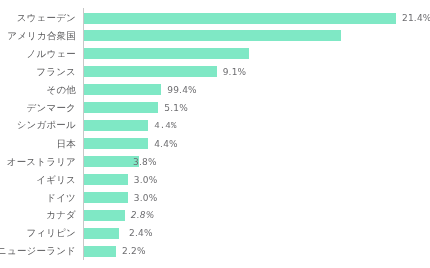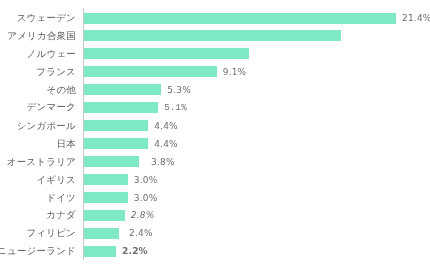--- a/index.html
+++ b/index.html
@@ -118,49 +118,49 @@
           <div class="bar-track">
             <div class="bar" style="width: 132.673px; background: rgb(127, 232, 197);"></div>
           </div>
           <div class="bar-value" style="left: 222.673px;">9.1%</div>
         </div>
         <div class="bar-row" style="top: 80.8px;">
           <div class="cat-label">その他</div>
           <div class="bar-track">
             <div class="bar" style="width: 77.271px; background: rgb(127, 232, 197);"></div>
           </div>
-          <div class="bar-value" style="left: 167.271px;">5.3%</div>
+          <div class="bar-value" style="left: 167.271px;">99.4%</div>
         </div>
-        <div class="bar-row" style="top: 98.75px; font-family: Liberation Mono, monospace;">
+        <div class="bar-row" style="top: 98.75px;">
           <div class="cat-label">デンマーク</div>
           <div class="bar-track">
             <div class="bar" style="width: 74.3551px; background: rgb(127, 232, 197);"></div>
           </div>
           <div class="bar-value" style="left: 164.355px;">5.1%</div>
         </div>
-        <div class="bar-row" style="top: 116.7px;">
+        <div class="bar-row" style="top: 116.7px; font-family: Liberation Mono, monospace;">
           <div class="cat-label">シンガポール</div>
           <div class="bar-track">
             <div class="bar" style="width: 64.1495px; background: rgb(127, 232, 197);"></div>
           </div>
           <div class="bar-value" style="left: 154.15px;">4.4%</div>
         </div>
         <div class="bar-row" style="top: 134.65px;">
           <div class="cat-label">日本</div>
           <div class="bar-track">
             <div class="bar" style="width: 64.1495px; background: rgb(127, 232, 197);"></div>
           </div>
           <div class="bar-value" style="left: 154.15px;">4.4%</div>
         </div>
         <div class="bar-row" style="top: 152.6px;">
           <div class="cat-label">オーストラリア</div>
           <div class="bar-track">
             <div class="bar" style="width: 55.4019px; background: rgb(127, 232, 197);"></div>
           </div>
-          <div class="bar-value" style="left: 151px;">3.8%</div>
+          <div class="bar-value" style="left: 133px;">3.8%</div>
         </div>
         <div class="bar-row" style="top: 170.55px;">
           <div class="cat-label">イギリス</div>
           <div class="bar-track">
             <div class="bar" style="width: 43.7383px; background: rgb(127, 232, 197);"></div>
           </div>
           <div class="bar-value" style="left: 133.738px;">3.0%</div>
         </div>
         <div class="bar-row" style="top: 188.5px;">
           <div class="cat-label">ドイツ</div>
@@ -181,17 +181,17 @@
           <div class="bar-track">
             <div class="bar" style="width: 34.9907px; background: rgb(127, 232, 197);"></div>
           </div>
           <div class="bar-value" style="left: 129px;">2.4%</div>
         </div>
         <div class="bar-row" style="top: 242.35px;">
           <div class="cat-label">ニュージーランド</div>
           <div class="bar-track">
             <div class="bar" style="width: 32.0748px; background: rgb(127, 232, 197);"></div>
           </div>
-          <div class="bar-value" style="left: 122.075px; font-weight: bold;">2.2%</div>
+          <div class="bar-value" style="left: 122.075px;">2.2%</div>
         </div>
       </div>
   </div>
 </div>
 
 </body></html>

